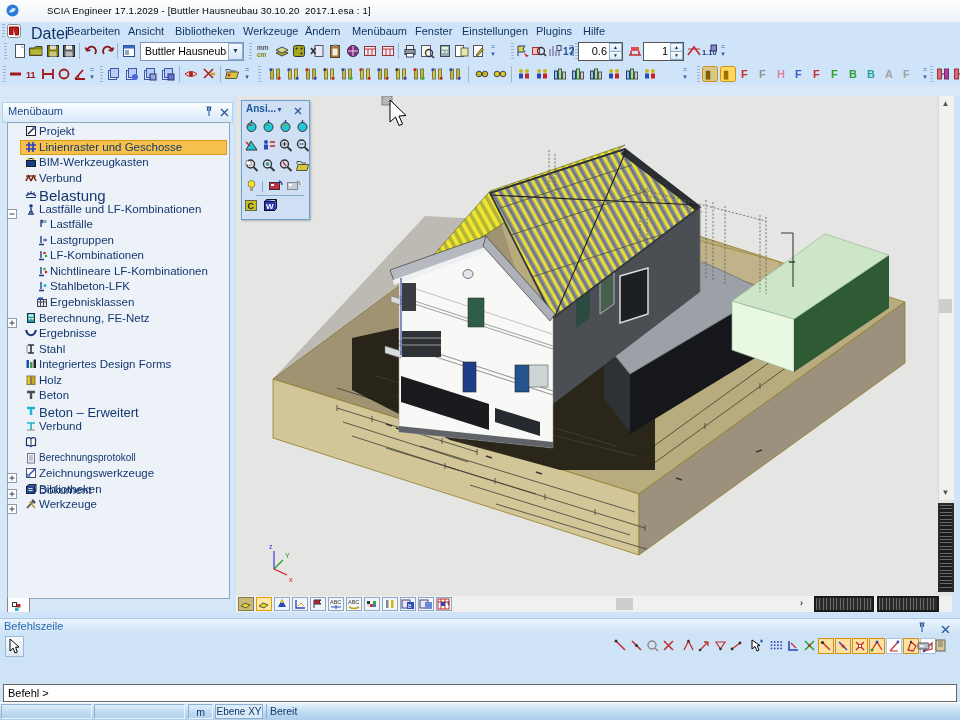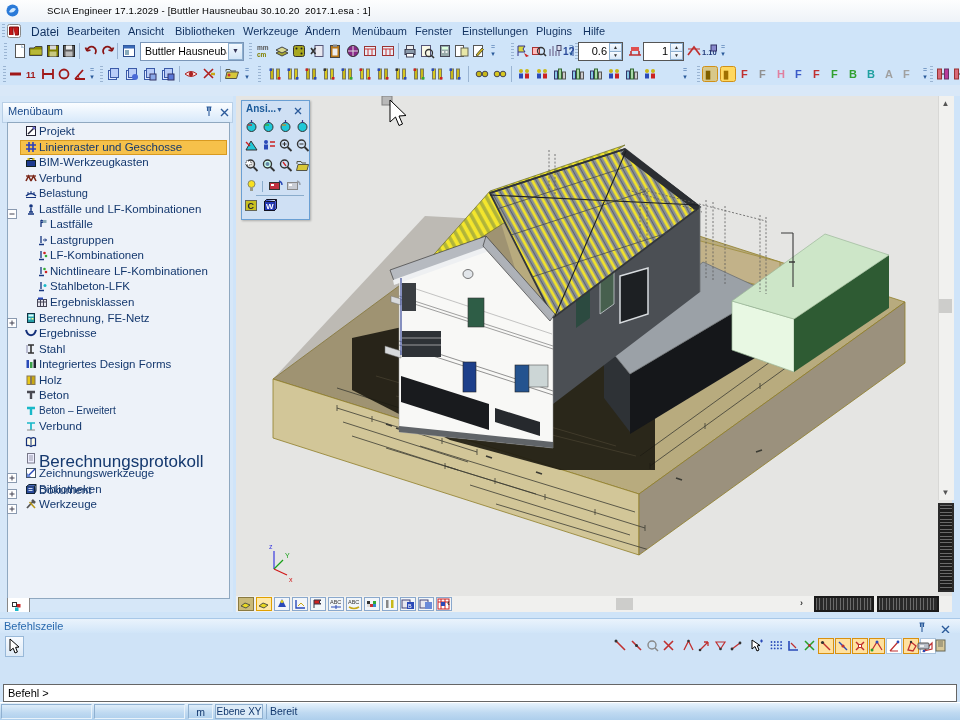--- a/index.html
+++ b/index.html
@@ -5,21 +5,21 @@
       <circle cx="7.5" cy="7.5" r="6" fill="#2a7ad8"></circle>
       <path d="M4 9 Q7 3 11 6 Q8 11 4 9" fill="#cfe8ff"></path>
     </svg></div>
 <div style="position:absolute;left:47px;top:5px;font-size:9.6px;color:#000;letter-spacing:0.15px;">SCIA Engineer 17.1.2029 - [Buttler Hausneubau 30.10.20&nbsp; 2017.1.esa : 1]</div>
 <div style="position:absolute;left:0;top:22px;width:960px;height:18px;background:#cfe4f9;"></div>
 <div style="position:absolute;left:2px;top:24px;width:3px;height:14px;background:repeating-linear-gradient(180deg,#9ab4d2 0 1px,transparent 1px 3px);"></div>
 <div style="position:absolute;left:7px;top:24px;width:14px;height:16px;"><svg width="14" height="14">
       <rect x="0.5" y="0.5" width="13" height="13" rx="2" fill="#fff" stroke="#888"></rect>
       <path d="M2.5 11 V3 H6 V11 M6 3 H11.5 V11 H8" fill="#c01818" stroke="#801010"></path>
     </svg></div>
-<div style="position:absolute;left:31px;top:25px;font-size:12px;color:#10305f;">Datei</div>
+<div style="position:absolute;left:31px;top:25px;font-size:16px;color:#10305f;">Datei</div>
 <div style="position:absolute;left:67px;top:25px;font-size:11px;color:#10305f;">Bearbeiten</div>
 <div style="position:absolute;left:128px;top:25px;font-size:11px;color:#10305f;">Ansicht</div>
 <div style="position:absolute;left:175px;top:25px;font-size:11px;color:#10305f;">Bibliotheken</div>
 <div style="position:absolute;left:243px;top:25px;font-size:11px;color:#10305f;">Werkzeuge</div>
 <div style="position:absolute;left:305px;top:25px;font-size:11px;color:#10305f;">Ändern</div>
 <div style="position:absolute;left:352px;top:25px;font-size:11px;color:#10305f;">Menübaum</div>
 <div style="position:absolute;left:415px;top:25px;font-size:11px;color:#10305f;">Fenster</div>
 <div style="position:absolute;left:462px;top:25px;font-size:11px;color:#10305f;">Einstellungen</div>
 <div style="position:absolute;left:536px;top:25px;font-size:11px;color:#10305f;">Plugins</div>
 <div style="position:absolute;left:583px;top:25px;font-size:11px;color:#10305f;">Hilfe</div>
@@ -582,21 +582,21 @@
     </svg>
   </div>
 <div style="position:absolute;left:39px;top:172px;font-size:11.5px;color:#14386e;">Verbund</div>
 <div style="position:absolute;left:25px;top:187px;width:12px;height:12px;">
     <svg width="12" height="12" style="display:block">
       <path d="M1 9 Q6 4 11 9" stroke="#15357f" stroke-width="1.5" fill="none"></path>
       <path d="M1 10.5 H11" stroke="#15357f"></path>
       <path d="M3 5 V8 M6 4 V7 M9 5 V8" stroke="#15357f"></path>
     </svg>
   </div>
-<div style="position:absolute;left:39px;top:187px;font-size:11px;color:#14386e;">Belastung</div>
+<div style="position:absolute;left:39px;top:187px;font-size:15px;color:#14386e;">Belastung</div>
 <div style="position:absolute;left:7px;top:205px;width:10px;height:10px;"><svg width="10" height="10">
       <rect x="0.5" y="0.5" width="9" height="9" fill="#fff" stroke="#8a9ab0"></rect>
       <path d="M2.5 5 H7.5" stroke="#445"></path>
     </svg></div>
 <div style="position:absolute;left:25px;top:203px;width:12px;height:12px;">
     <svg width="12" height="12" style="display:block">
       <circle cx="6" cy="3" r="1.8" fill="#15357f"></circle>
       <path d="M6 5 V9 M3 11 H9 M4 9 H8" stroke="#15357f" stroke-width="1.4"></path>
     </svg>
   </div>
@@ -691,42 +691,42 @@
     <svg width="12" height="12" style="display:block">
       <path d="M2 3 H10 M6 3 V10" stroke="#4a4a52" stroke-width="2.4"></path>
     </svg>
   </div>
 <div style="position:absolute;left:39px;top:389px;font-size:11.5px;color:#14386e;">Beton</div>
 <div style="position:absolute;left:25px;top:405px;width:12px;height:12px;">
     <svg width="12" height="12" style="display:block">
       <path d="M2 3 H10 M6 3 V10" stroke="#18b8c8" stroke-width="2.4"></path>
     </svg>
   </div>
-<div style="position:absolute;left:39px;top:405px;font-size:10px;color:#14386e;">Beton – Erweitert</div>
+<div style="position:absolute;left:39px;top:405px;font-size:13px;color:#14386e;">Beton – Erweitert</div>
 <div style="position:absolute;left:25px;top:420px;width:12px;height:12px;">
     <svg width="12" height="12" style="display:block">
       <path d="M2 3 H10 M6 3 V10" stroke="#18b8c8" stroke-width="1.7"></path>
       <path d="M2 10 H10" stroke="#888"></path>
     </svg>
   </div>
 <div style="position:absolute;left:39px;top:420px;font-size:11.5px;color:#14386e;">Verbund</div>
 <div style="position:absolute;left:25px;top:436px;width:12px;height:12px;">
     <svg width="12" height="12" style="display:block">
       <path d="M6 2.5 C4 1 2 1.5 1.5 2.5 V10 C2 9 4 9 6 10.5 C8 9 10 9 10.5 10 V2.5 C10 1.5 8 1 6 2.5 Z" fill="#fffde8" stroke="#14307a" stroke-width="1.2"></path>
       <path d="M6 2.5 V10.5" stroke="#14307a"></path>
     </svg>
   </div>
 <div style="position:absolute;left:39px;top:436px;font-size:11.5px;color:#14386e;margin-top:48px;">Dokument</div>
 <div style="position:absolute;left:25px;top:452px;width:12px;height:12px;">
     <svg width="12" height="12" style="display:block">
       <rect x="2.5" y="1.5" width="7" height="9.5" fill="#eef" stroke="#778"></rect>
       <path d="M4 4 H8 M4 6 H8 M4 8 H8" stroke="#99a"></path>
     </svg>
   </div>
-<div style="position:absolute;left:39px;top:452px;font-size:17px;color:#14386e;">Berechnungsprotokoll</div>
+<div style="position:absolute;left:39px;top:452px;font-size:10px;color:#14386e;">Berechnungsprotokoll</div>
 <div style="position:absolute;left:7px;top:469px;width:10px;height:10px;"><svg width="10" height="10">
       <rect x="0.5" y="0.5" width="9" height="9" fill="#fff" stroke="#8a9ab0"></rect>
       <path d="M2.5 5 H7.5 M5 2.5 V7.5" stroke="#445"></path>
     </svg></div>
 <div style="position:absolute;left:25px;top:467px;width:12px;height:12px;">
     <svg width="12" height="12" style="display:block">
       <rect x="1.5" y="1.5" width="9" height="9" fill="#fff" stroke="#456"></rect>
       <path d="M2 10 L10 2" stroke="#2a4ab8" stroke-width="1.4"></path>
       <path d="M2 10 L6 10 L2 6 Z" fill="#6a8ad8"></path>
     </svg>

